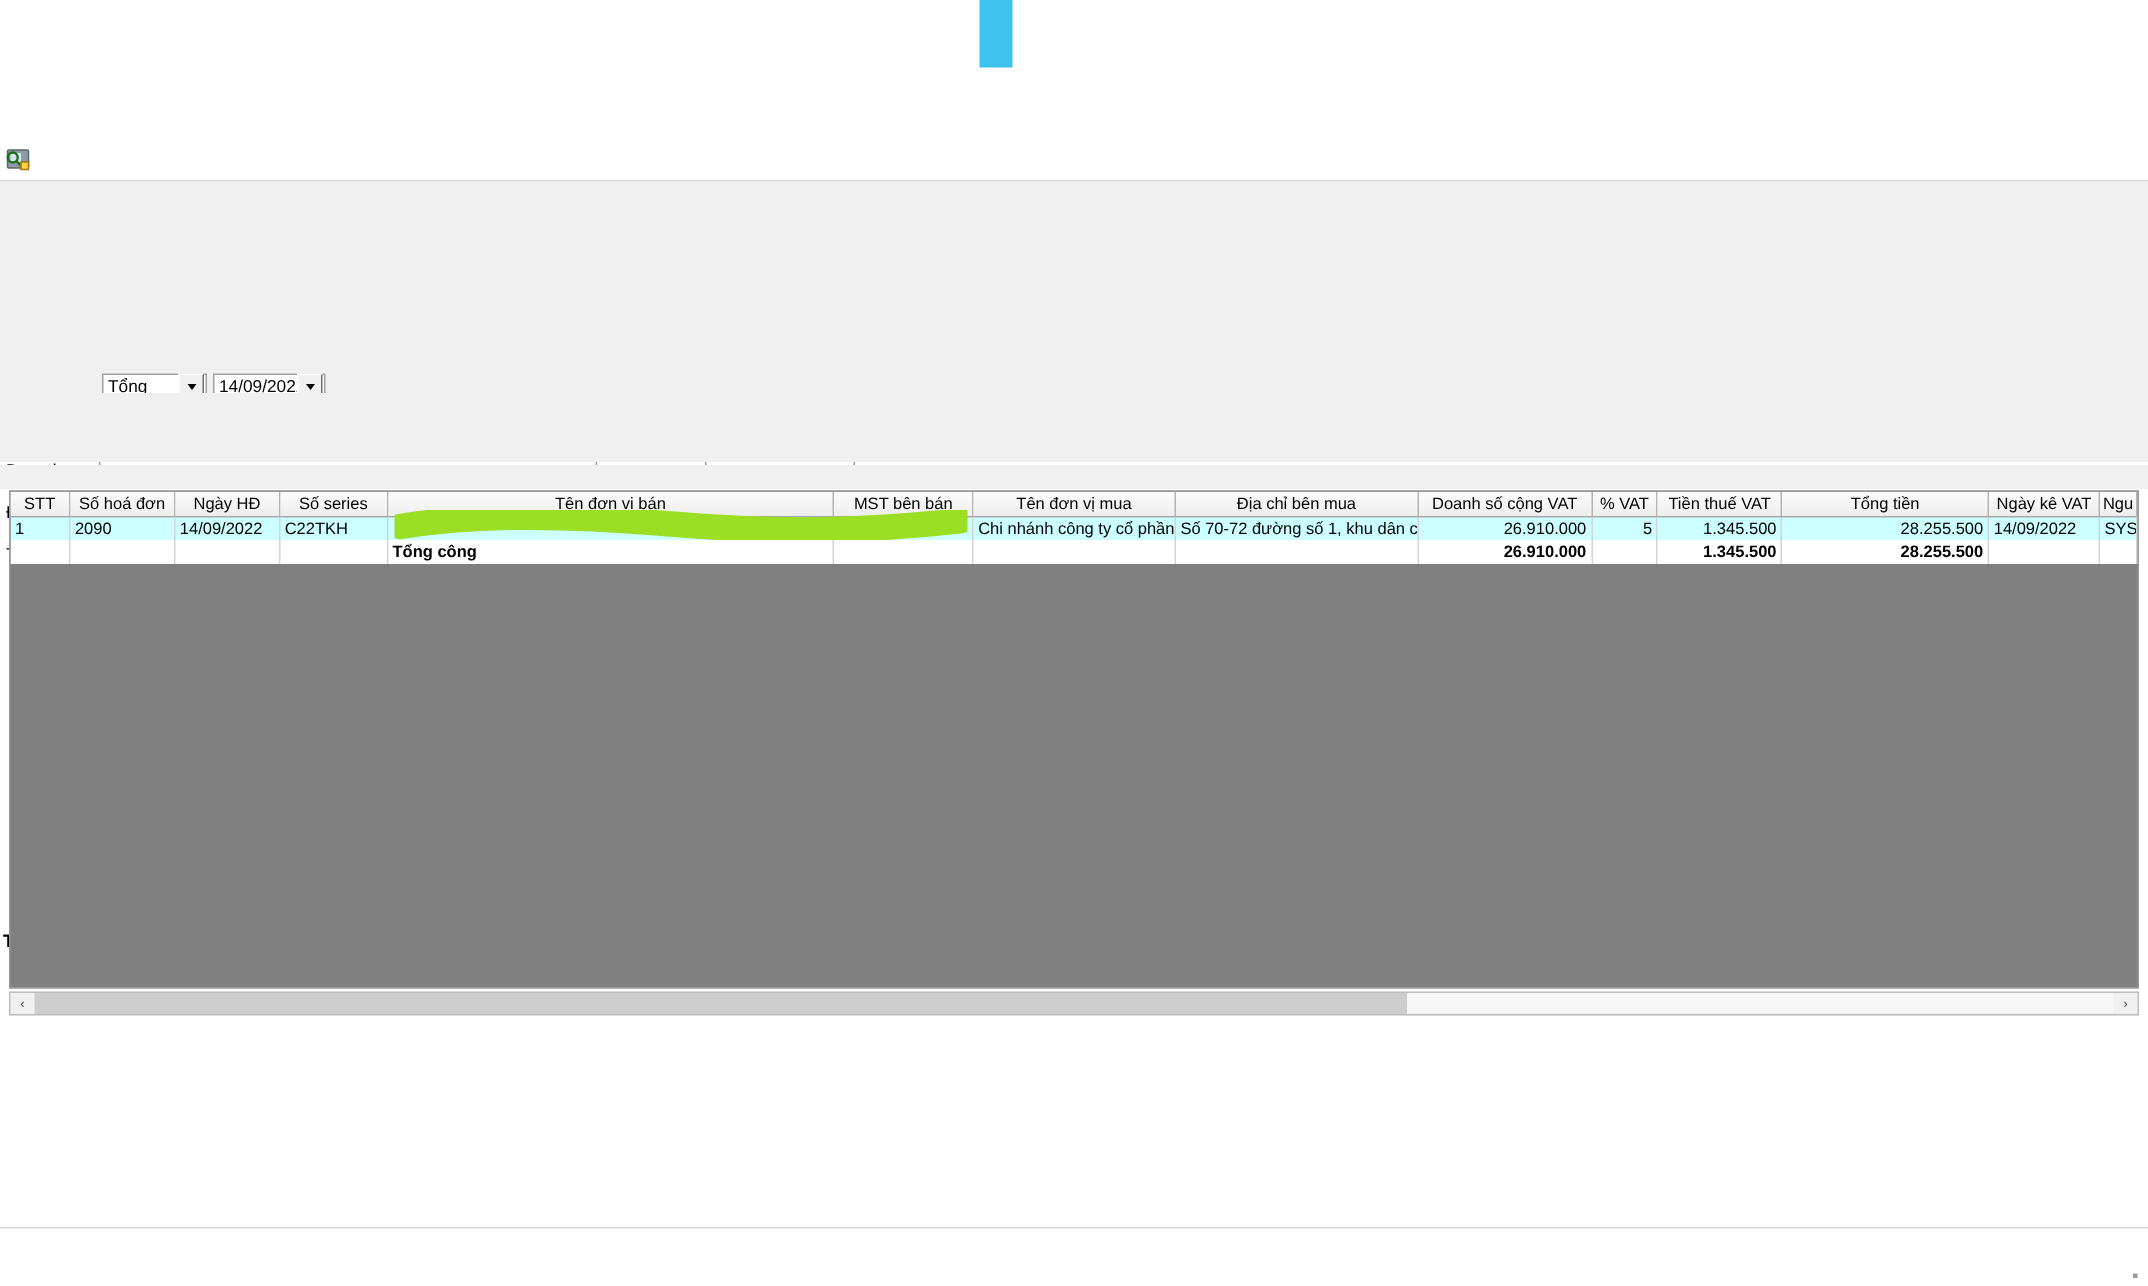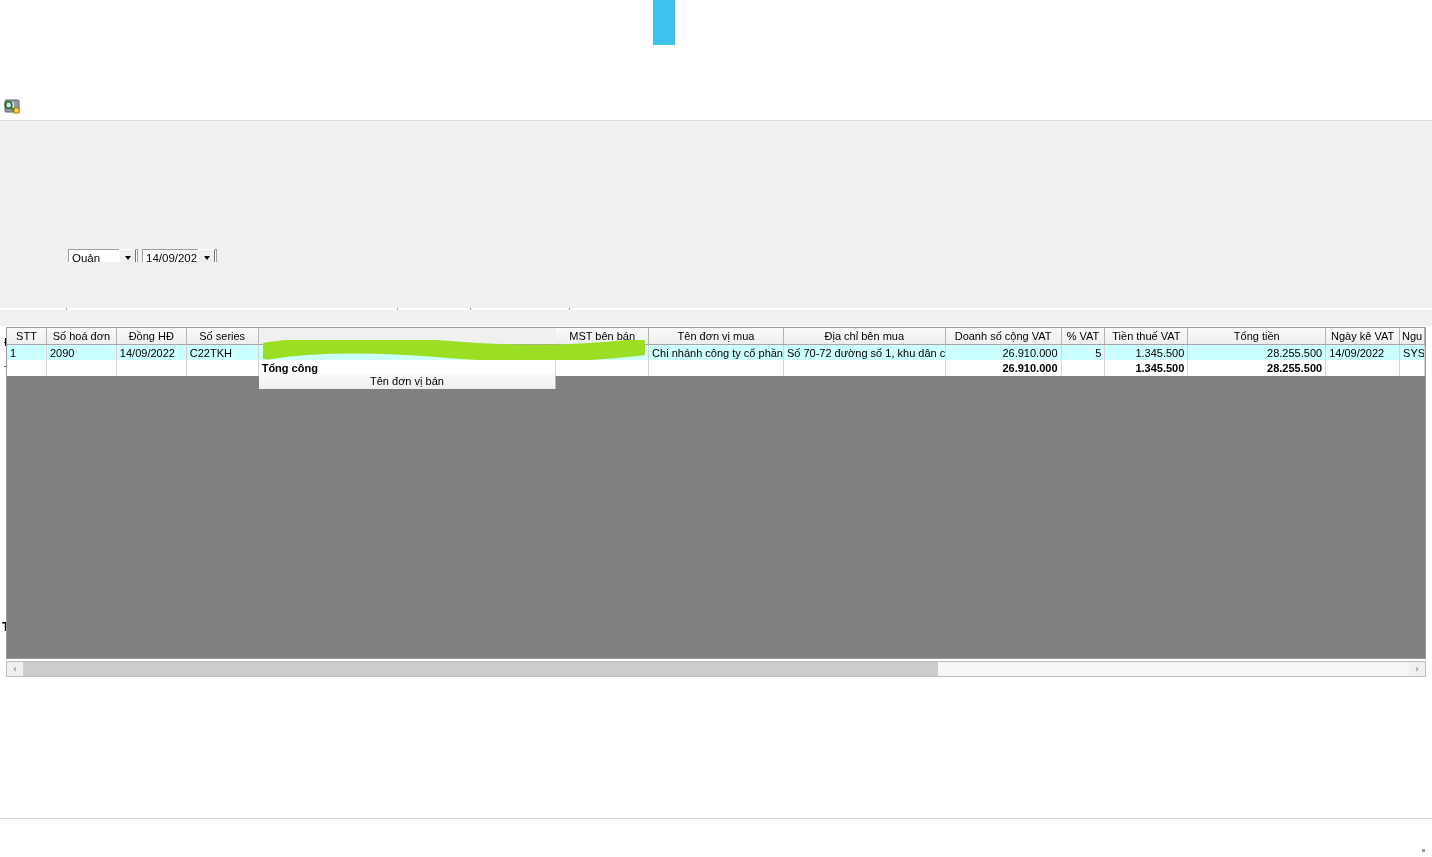--- a/index.html
+++ b/index.html
@@ -131,21 +131,21 @@
         <line x1="21" y1="30" x2="10" y2="44" stroke="#7b8b9a" stroke-width="3"></line>
       </svg>
     </div>
     <div class="h-title">Bảng kê hóa đơn điện tử đầu vào</div>
     <div class="h-sub">Quản lý, nhập danh sách hóa đơn điện tử nhận về từ khách hàng đưa vào lưu trữ và in hóa đơn chuyển đổi.</div>
   </div>
 
   <div class="filters">
 
     <div class="combo" style="left:68px;top:128px;width:70px;">
-      <span class="cval">Quản</span>
+      <span class="cval">Tổng</span>
       <span class="carrow">
           <i></i>
         </span>
     </div>
     <div class="combo" style="left:142px;top:128px;width:75px;">
       <span class="cval">14/09/2022</span>
       <span class="carrow">
           <i></i>
         </span>
     </div>
@@ -236,23 +236,23 @@
 
   <div class="totals">
     <div class="tot" style="left:2px;top:310px;">Tổng DT: 26.910.000</div>
     <div class="tot" style="left:341px;top:310px;">Tổng VAT: 1.345.500</div>
   </div>
 
   <div class="grid">
     <div class="grid-head">
         <div class="gh" style="width: 40px;">STT</div>
         <div class="gh" style="width: 70px;">Số hoá đơn</div>
-        <div class="gh" style="width: 70px;">Đồng HĐ</div>
+        <div class="gh" style="width: 70px;">Ngày HĐ</div>
         <div class="gh" style="width: 72px;">Số series</div>
-        <div class="gh" style="width: 298px; margin-top: 45px;">Tên đơn vị bán</div>
+        <div class="gh" style="width: 298px;">Tên đơn vị bán</div>
         <div class="gh" style="width: 93px;">MST bên bán</div>
         <div class="gh" style="width: 135px;">Tên đơn vị mua</div>
         <div class="gh" style="width: 162px;">Địa chỉ bên mua</div>
         <div class="gh" style="width: 116px;">Doanh số cộng VAT</div>
         <div class="gh" style="width: 44px;">% VAT</div>
         <div class="gh" style="width: 83px;">Tiền thuế VAT</div>
         <div class="gh" style="width: 138px;">Tổng tiền</div>
         <div class="gh" style="width: 74px;">Ngày kê VAT</div>
         <div class="gh" style="width: 25px;">Ngu</div>
       </div>

